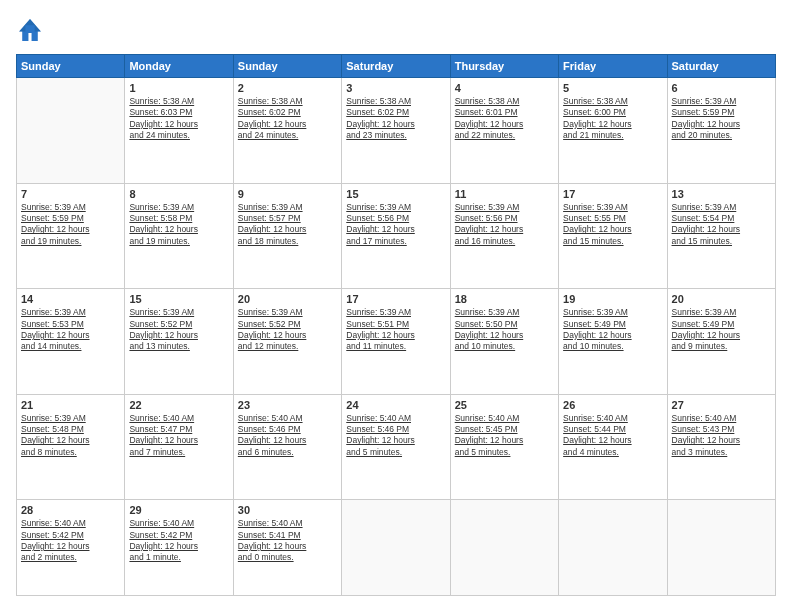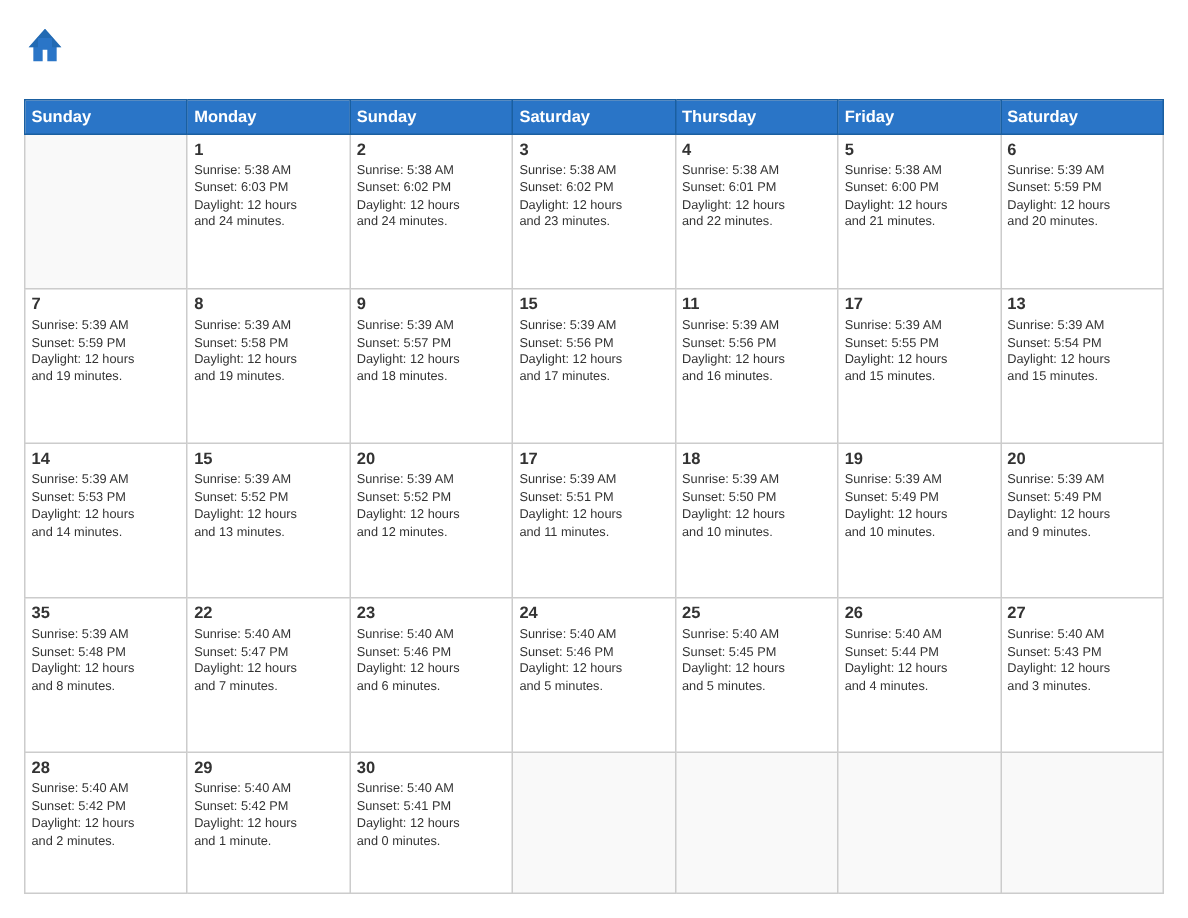--- a/index.html
+++ b/index.html
@@ -9,21 +9,20 @@
       font-family: Arial, sans-serif;
       background: #fff;
       overflow: hidden;
     }
     .page {
       width: 792px;
       height: 612px;
       padding: 16px;
       display: flex;
       flex-direction: column;
-      gap: 12px;
     }
     .header {
       display: flex;
       justify-content: space-between;
       align-items: flex-start;
       margin-bottom: 10px;
     }
     .logo {
       display: flex;
       align-items: center;
@@ -79,20 +78,21 @@
     .day-num {
       font-size: 11px;
       font-weight: bold;
       color: #333;
       margin-bottom: 2px;
     }
     .cell-text {
       font-size: 8.5px;
       line-height: 1.35;
       color: #333;
+      text-decoration: underline;
     }
     .empty-cell {
       background: #f9f9f9;
     }
     .week-row td {
       height: 88px;
     }
     .last-row td {
       height: 80px;
     }
@@ -213,21 +213,21 @@
             <div class="day-num">19</div>
             <div class="cell-text">Sunrise: 5:39 AM<br>Sunset: 5:49 PM<br>Daylight: 12 hours<br>and 10 minutes.</div>
           </td>
           <td>
             <div class="day-num">20</div>
             <div class="cell-text">Sunrise: 5:39 AM<br>Sunset: 5:49 PM<br>Daylight: 12 hours<br>and 9 minutes.</div>
           </td>
         </tr>
         <tr class="week-row">
           <td>
-            <div class="day-num">35</div>
+            <div class="day-num">21</div>
             <div class="cell-text">Sunrise: 5:39 AM<br>Sunset: 5:48 PM<br>Daylight: 12 hours<br>and 8 minutes.</div>
           </td>
           <td>
             <div class="day-num">22</div>
             <div class="cell-text">Sunrise: 5:40 AM<br>Sunset: 5:47 PM<br>Daylight: 12 hours<br>and 7 minutes.</div>
           </td>
           <td>
             <div class="day-num">23</div>
             <div class="cell-text">Sunrise: 5:40 AM<br>Sunset: 5:46 PM<br>Daylight: 12 hours<br>and 6 minutes.</div>
           </td>

